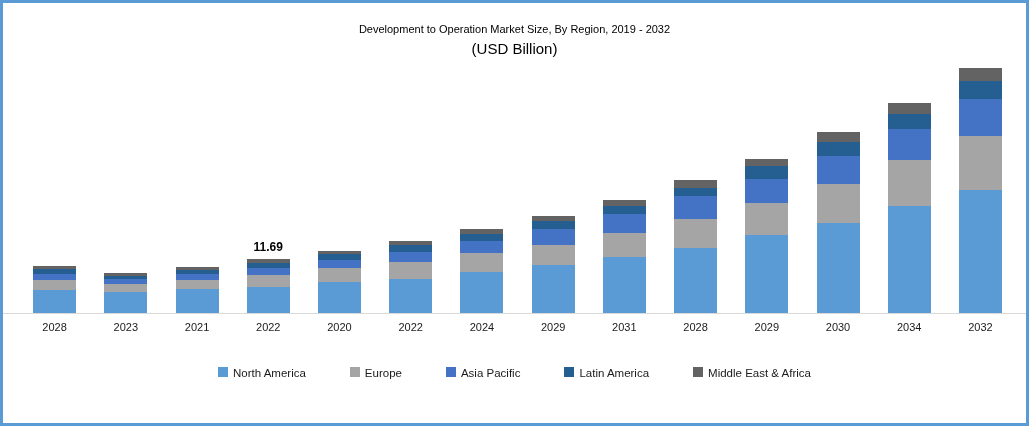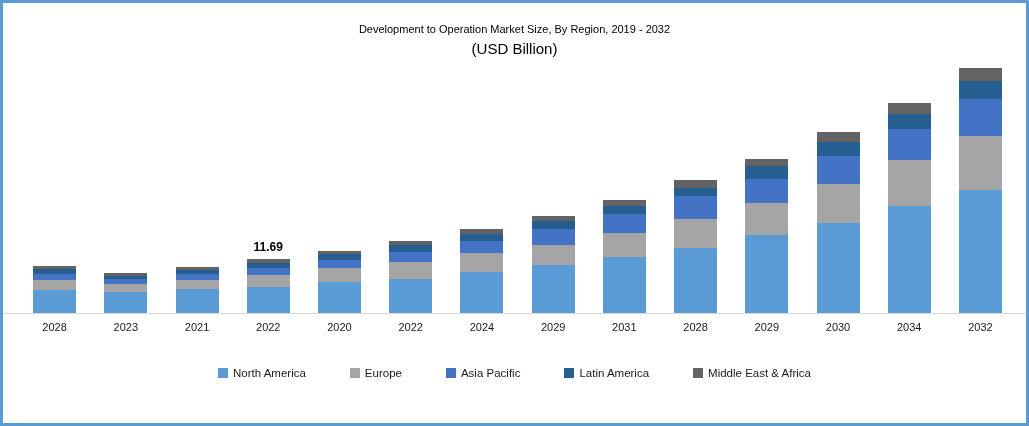--- a/index.html
+++ b/index.html
@@ -19,21 +19,21 @@
   .slot { flex:1; position:relative; height:100%;
     display:flex; justify-content:center; align-items:flex-end; }
   .bar { display:flex; flex-direction:column-reverse; width:43px; }
   .seg { width:100%; }
   .ann { position:absolute; left:0; right:0; text-align:center;
     font-size:12px; font-weight:bold; color:#000; }
   .xlabels { position:absolute; top:318px; left:16px; right:10px; display:flex; }
   .xlabel { flex:1; text-align:center; font-size:11px; color:#1a1a1a; }
   .legend { position:absolute; top:364px; left:0; right:0;
     display:flex; justify-content:center; gap:44px; align-items:center; }
-  .legend-item { display:flex; align-items:center; gap:5px; }
+  .legend-item { display:flex; align-items:flex-start; gap:5px; }
   .swatch { width:10px; height:10px; display:inline-block; }
   .legend-label { font-size:11.5px; color:#1a1a1a; }
   .source { position:absolute; top:396px; left:6px;
     font-size:11px; font-weight:bold; font-style:italic; color:#000; }
 </style>
 </head>
 <body>
 
 <div class="frame">
   <div class="title-block">

